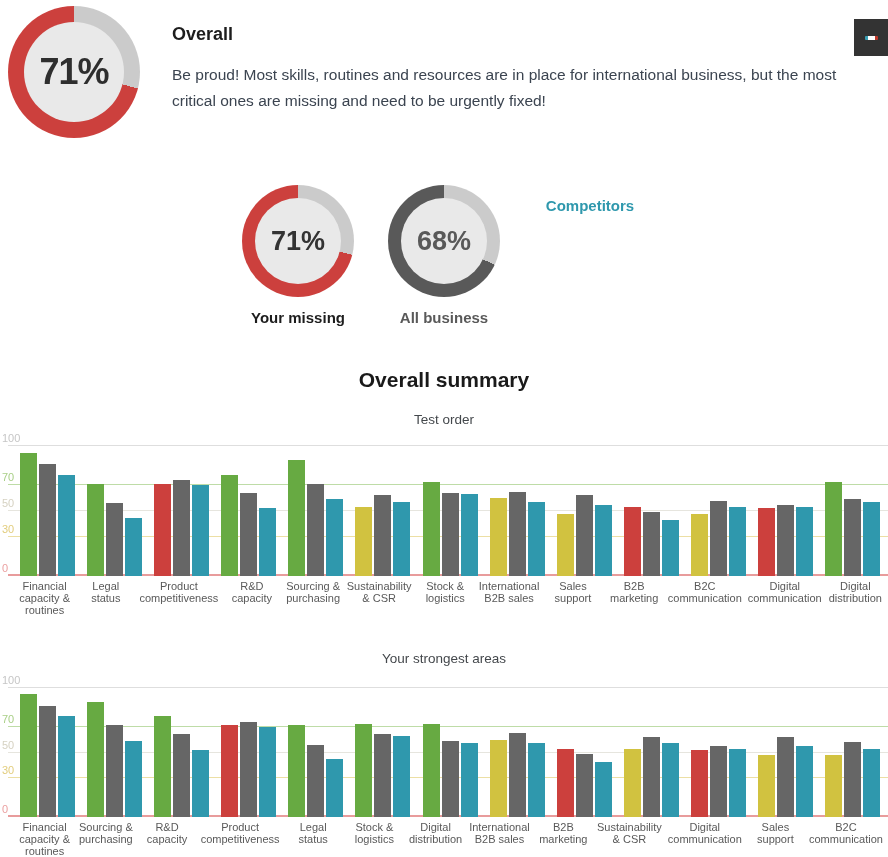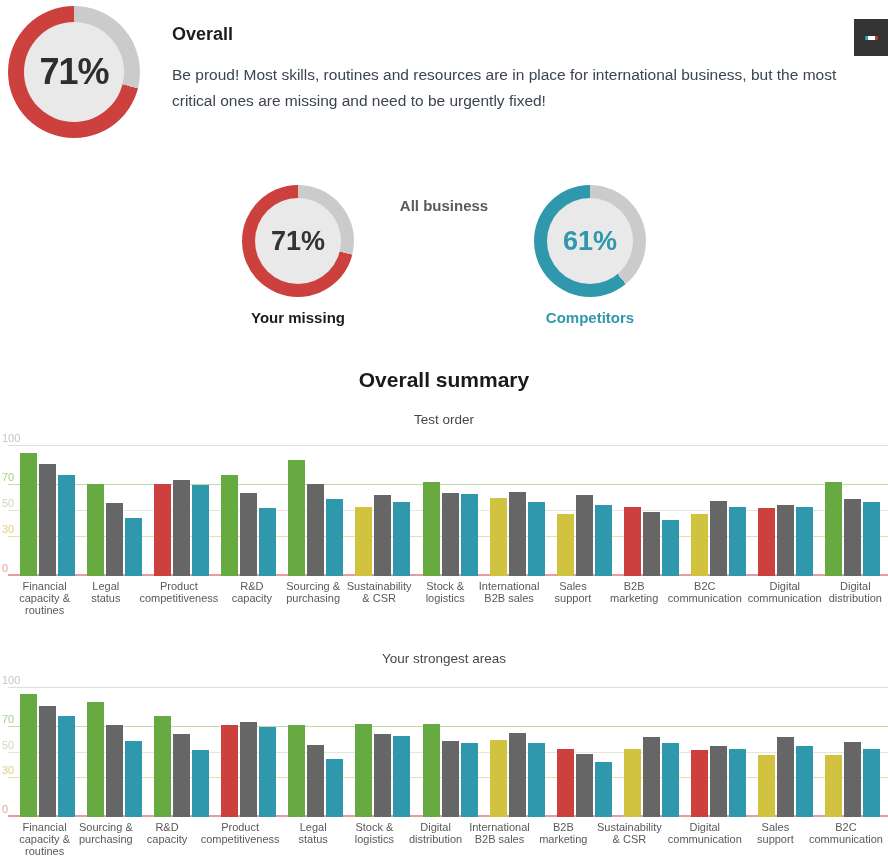--- a/index.html
+++ b/index.html
@@ -66,26 +66,26 @@
 </button>
 
 <div class="gauge-row">
   <div class="gauge">
     <div class="ring" style="background: conic-gradient(rgb(203, 203, 203) 0deg, rgb(203, 203, 203) 29%, rgb(204, 64, 61) 29%, rgb(204, 64, 61) 100%);">
       <div class="hole" style="color: rgb(51, 51, 51);">71%</div>
     </div>
     <div class="gauge-label" style="color: rgb(29, 29, 29);">Your missing</div>
   </div>
   <div class="gauge">
+    <div class="ring" style="background: conic-gradient(rgb(203, 203, 203) 0deg, rgb(203, 203, 203) 32%, rgb(89, 89, 89) 32%, rgb(89, 89, 89) 100%);">
+      <div class="hole" style="color: rgb(89, 89, 89);">68%</div>
+    </div>
     <div class="gauge-label" style="color: rgb(89, 89, 89);">All business</div>
   </div>
   <div class="gauge">
-    <div class="ring" style="background: conic-gradient(rgb(203, 203, 203) 0deg, rgb(203, 203, 203) 39%, rgb(47, 152, 173) 39%, rgb(47, 152, 173) 100%);">
-      <div class="hole" style="color: rgb(47, 152, 173);">61%</div>
-    </div>
     <div class="gauge-label" style="color: rgb(47, 152, 173);">Competitors</div>
   </div>
 </div>
 
 <div class="section-title">Overall summary</div>
 
 <div class="chart-subtitle subtitle-1">Test order</div>
 <div class="plot plot-1">
     <div class="gridline" style="bottom: 100%; background: rgb(222, 222, 222);"></div>
     <div class="ytick" style="bottom: calc(100% + 2px); color: rgb(198, 198, 198);">100</div>

